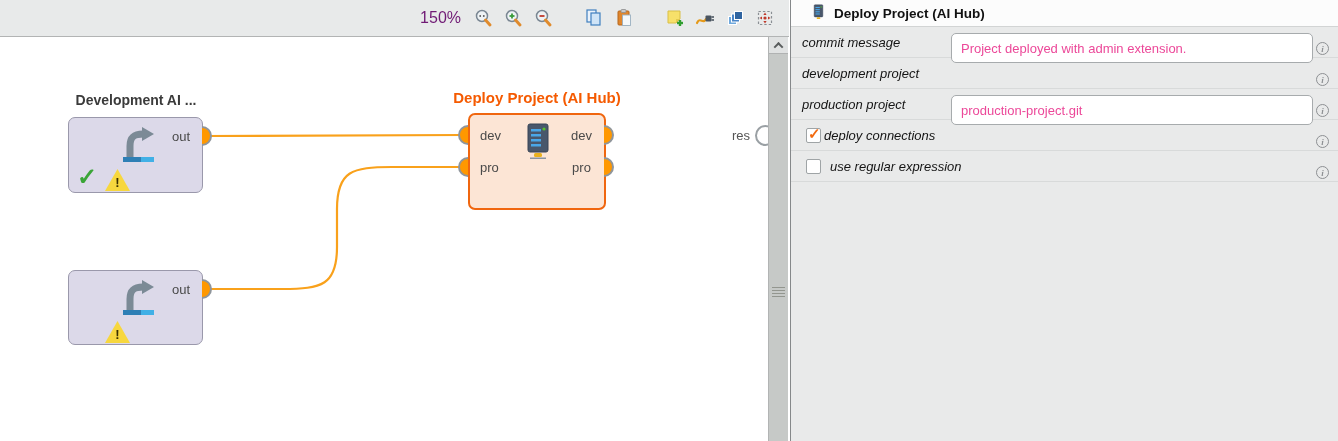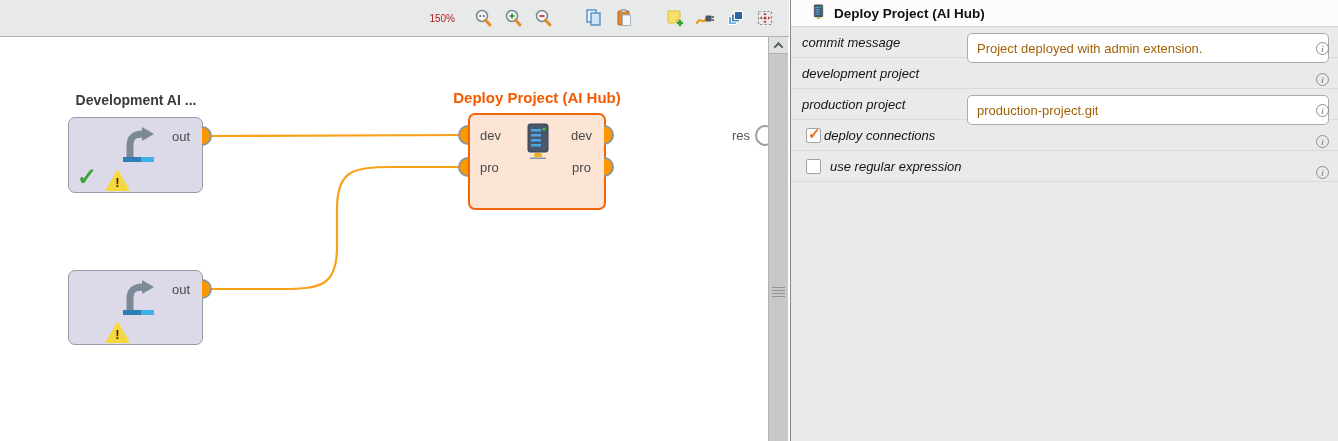--- a/index.html
+++ b/index.html
@@ -6,21 +6,21 @@
   body { font-family: "Liberation Sans", sans-serif; background: #fff; }
   .app { position: relative; width: 1338px; height: 441px; overflow: hidden; background: #fff; }
 
   
   .toolbar {
     position: absolute; left: 0; top: 0; width: 789px; height: 37px;
     background: #e8eaea; border-bottom: 1px solid #b2b4b4;
     display: flex; align-items: center; justify-content: flex-end;
     gap: 9px; padding-right: 14px;
   }
-  .zoom-level { font-size: 10px; color: #b91c1c; margin-right: 8px; }
+  .zoom-level { font-size: 16px; color: #701a75; margin-right: 2px; }
   .tb-icon { width: 21px; height: 21px; display: inline-flex; align-items: center; justify-content: center; cursor: pointer; }
   .tb-gap { width: 12px; }
 
   
   .canvas { position: absolute; left: 0; top: 37px; width: 721px; height: 404px; background: #ffffff; }
   .wires { position: absolute; left: 0; top: 0; width: 789px; height: 404px; }
 
   .node {
     position: absolute; border-radius: 7px;
     background: #dcd9e9; border: 1px solid #9a98ab;
@@ -74,23 +74,23 @@
     background: #e9eaea; border-left: 1px solid #85888a;
   }
   .params-header {
     height: 27px; background: #fcfcfc; border-bottom: 1px solid #d2d4d4;
     display: flex; align-items: center; gap: 9px; padding-left: 21px;
   }
   .params-header .title { font-size: 13.5px; font-weight: bold; color: #111; }
   .param-row { position: relative; height: 31px; border-bottom: 1px solid #d8dada; display: flex; align-items: center; }
   .param-label { font-style: italic; font-size: 13px; color: #141414; margin-left: 11px; }
   .param-input {
-    position: absolute; left: 176px; top: 6px; width: 362px; height: 30px;
+    position: absolute; left: 160px; top: 6px; width: 362px; height: 30px;
     background: #fff; border: 1px solid #a7abad; border-radius: 5px;
-    font-family: "Liberation Sans", sans-serif; font-size: 13px; color: #a16207; padding: 0 9px;
+    font-family: "Liberation Sans", sans-serif; font-size: 13px; color: #ec4899; padding: 0 9px;
   }
   .info-icon {
     position: absolute; right: 9px; top: 15px; width: 13px; height: 13px;
     border: 1px solid #8d9093; border-radius: 50%; color: #8d9093;
     display: flex; align-items: center; justify-content: center;
     font-size: 9px; font-family: "Liberation Serif", serif; font-style: italic; font-weight: bold;
   }
   .checkbox {
     width: 15px; height: 15px; background: #fff; border: 1px solid #9fa4a6; border-radius: 2px;
     margin-left: 15px; position: relative; cursor: pointer;

